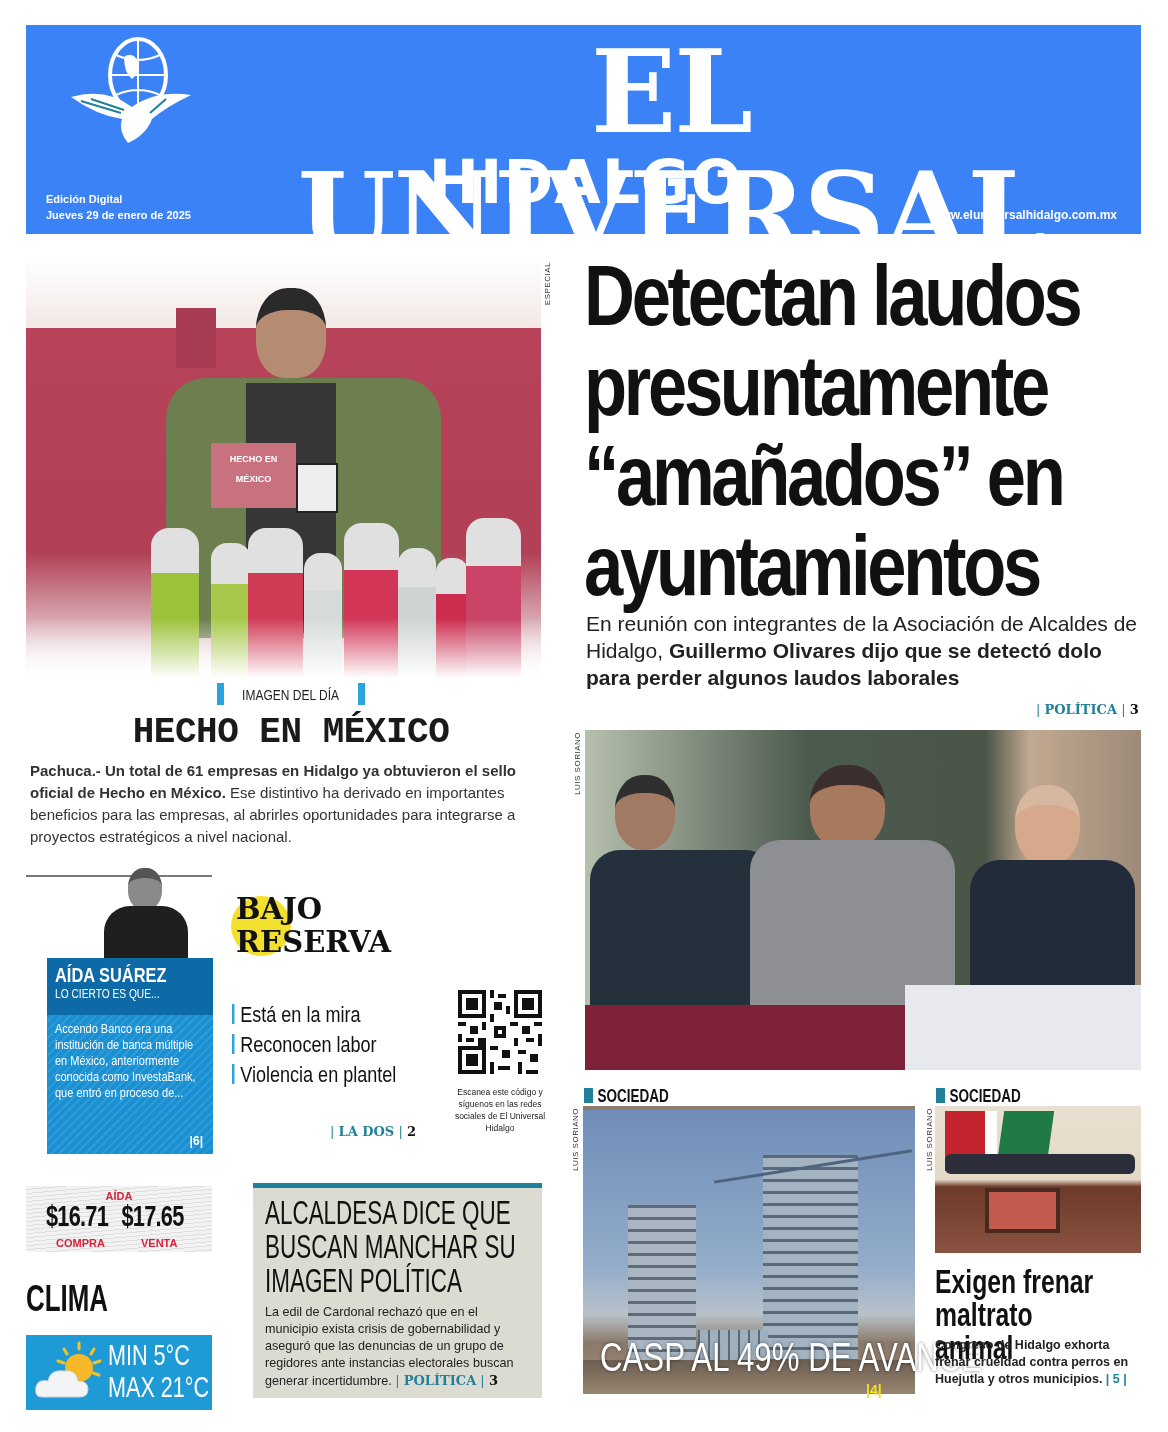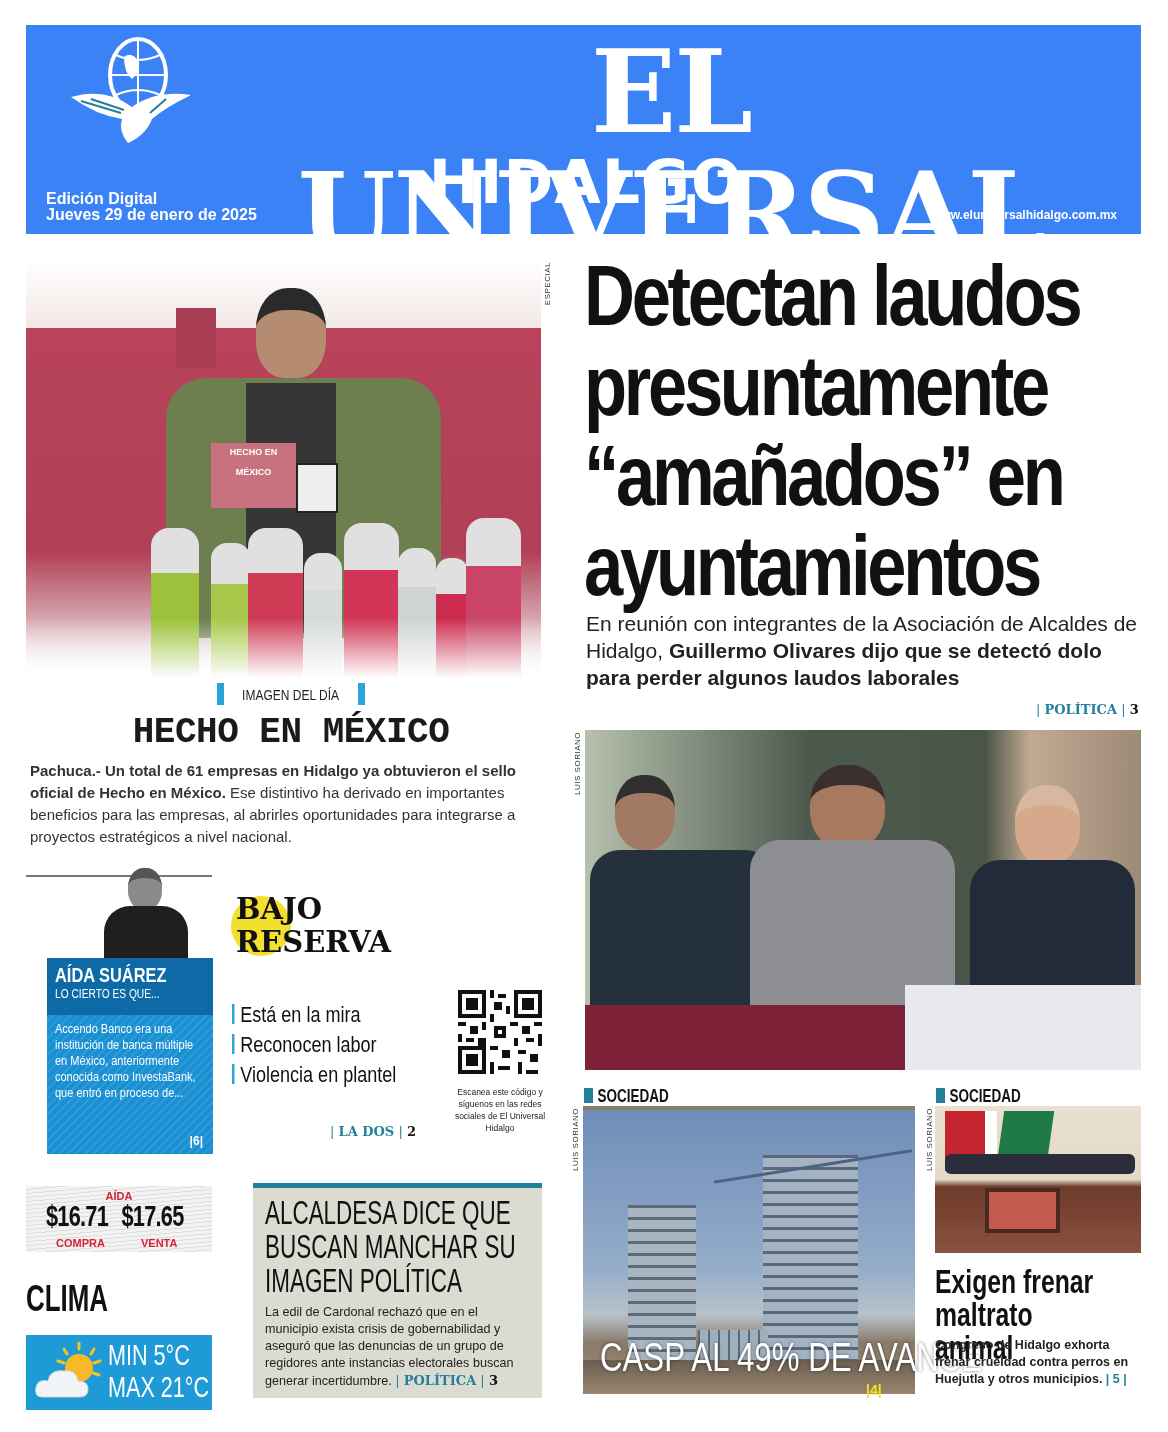--- a/index.html
+++ b/index.html
@@ -5,21 +5,21 @@
     * { box-sizing: border-box; margin: 0; padding: 0; }
     html, body { width: 1168px; height: 1432px; background: #ffffff; overflow: hidden; }
     body { position: relative; font-family: "Liberation Sans", sans-serif; color: #1a1a1a; }
     .abs { position: absolute; }
 
     
     .masthead { left: 26px; top: 25px; width: 1115px; height: 209px; background: #3b82f6; color: #fff; }
     .masthead .logo { left: 40px; top: 10px; width: 140px; height: 115px; }
     .masthead .title { left: 200px; top: 8px; width: 890px; text-align: center; font-family: "DejaVu Serif", serif; font-weight: bold; font-size: 112px; letter-spacing: -2px; line-height: 120px; transform: scaleY(1.02); }
     .masthead .subtitle { left: 340px; top: 112px; width: 440px; text-align: center; font-family: "DejaVu Sans", sans-serif; font-weight: bold; font-size: 60px; line-height: 90px; letter-spacing: 1px; }
-    .masthead .edition { left: 20px; top: 166px; font-size: 16px; font-weight: bold; line-height: 16px; }
+    .masthead .edition { left: 20px; top: 166px; font-size: 11px; font-weight: bold; line-height: 16px; }
     .masthead .url { right: 24px; top: 183px; font-size: 12px; font-weight: bold; }
 
     
     .photo { overflow: hidden; }
     .credit { font-size: 8px; color: #333; writing-mode: vertical-rl; transform: rotate(180deg); letter-spacing: 0.5px; }
 
     
     .headline { left: 584px; top: 250px; width: 560px; font-family: "Liberation Sans", sans-serif; font-weight: bold; font-size: 86px; line-height: 90px; letter-spacing: -4px; color: #111; transform: scaleX(0.82); transform-origin: left top; width: 690px; }
     .dek { left: 586px; top: 610px; width: 560px; font-size: 21px; line-height: 27px; color: #222; }
     .dek b { font-weight: bold; }
@@ -103,21 +103,21 @@
   <a class="abs url">www.eluniversalhidalgo.com.mx</a>
 </header>
 
 <div class="abs photo" style="left:26px;top:258px;width:515px;height:420px;background:linear-gradient(180deg,#ffffff 0%,#f6eeee 14%,#b8435a 16%,#b13f55 70%,#f4f4f4 98%);">
   <div class="abs" style="left:0;top:0;width:515px;height:70px;background:linear-gradient(180deg,#fff,#f2e8e6);"></div>
   <div class="abs" style="left:150px;top:50px;width:40px;height:60px;background:#a73c52;"></div>
 
   <div class="abs" style="left:230px;top:30px;width:70px;height:90px;background:#b58b72;border-radius:45% 45% 40% 40%;border-top:22px solid #2a2a2a;"></div>
   <div class="abs" style="left:140px;top:120px;width:275px;height:260px;background:#6d7f4e;border-radius:40px 40px 0 0;"></div>
   <div class="abs" style="left:220px;top:125px;width:90px;height:250px;background:#363636;"></div>
-  <div class="abs" style="left:185px;top:185px;width:85px;height:65px;background:#c9727f;color:#fff;font-size:9px;font-weight:bold;text-align:center;padding-top:4px;">HECHO EN<br><br>MÉXICO</div>
+  <div class="abs" style="left:185px;top:185px;width:85px;height:65px;background:#c9727f;color:#fff;font-size:9px;font-weight:bold;text-align:center;padding-top:11px;">HECHO EN<br><br>MÉXICO</div>
   <div class="abs" style="left:270px;top:205px;width:42px;height:50px;background:#eee;border:2px solid #222;"></div>
 
   <div class="abs" style="left:125px;top:270px;width:48px;height:150px;background:linear-gradient(#e0e0e0 0 30%,#9bc23a 30%);border-radius:18px 18px 0 0;"></div>
   <div class="abs" style="left:185px;top:285px;width:40px;height:135px;background:linear-gradient(#e0e0e0 0 30%,#a7c84a 30%);border-radius:16px 16px 0 0;"></div>
   <div class="abs" style="left:222px;top:270px;width:55px;height:150px;background:linear-gradient(#e0e0e0 0 30%,#cf3b55 30%);border-radius:18px 18px 0 0;"></div>
   <div class="abs" style="left:278px;top:295px;width:38px;height:125px;background:linear-gradient(#e0e0e0 0 30%,#d6dadb 30%);border-radius:16px 16px 0 0;"></div>
   <div class="abs" style="left:318px;top:265px;width:55px;height:155px;background:linear-gradient(#e0e0e0 0 30%,#d23556 30%);border-radius:18px 18px 0 0;"></div>
   <div class="abs" style="left:372px;top:290px;width:38px;height:130px;background:linear-gradient(#e0e0e0 0 30%,#cfd3d4 30%);border-radius:16px 16px 0 0;"></div>
   <div class="abs" style="left:410px;top:300px;width:32px;height:120px;background:linear-gradient(#e0e0e0 0 30%,#cc2c4e 30%);border-radius:14px 14px 0 0;"></div>
   <div class="abs" style="left:440px;top:260px;width:55px;height:160px;background:linear-gradient(#e0e0e0 0 30%,#c94466 30%);border-radius:18px 18px 0 0;"></div>

